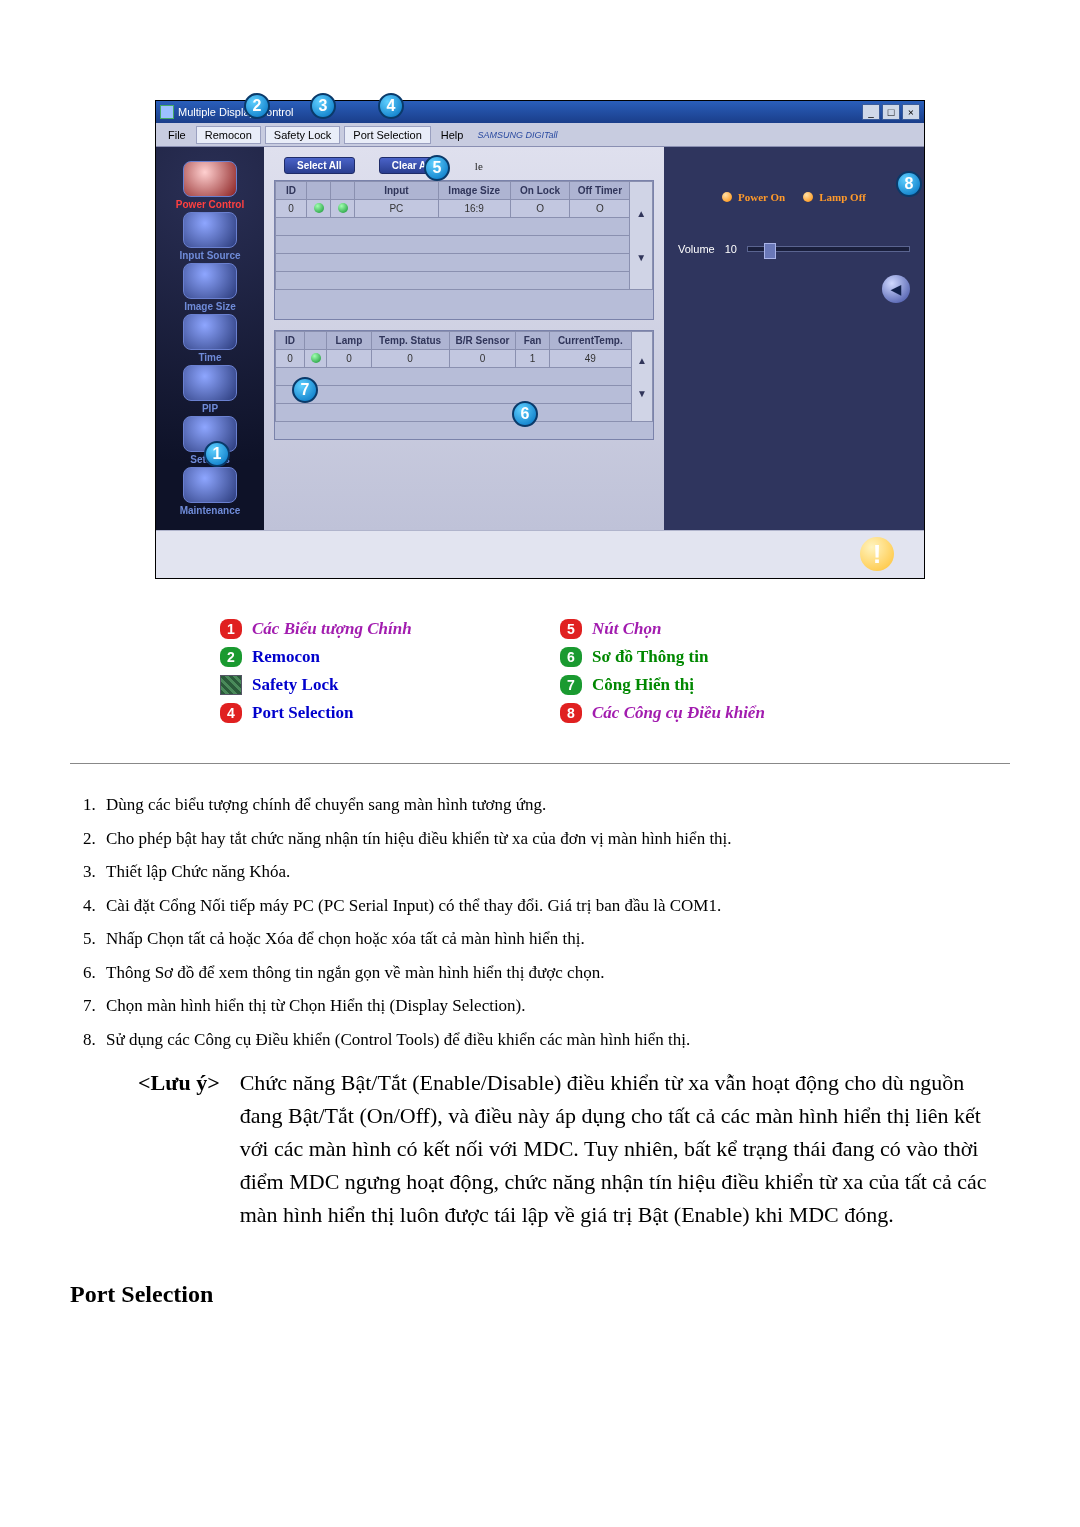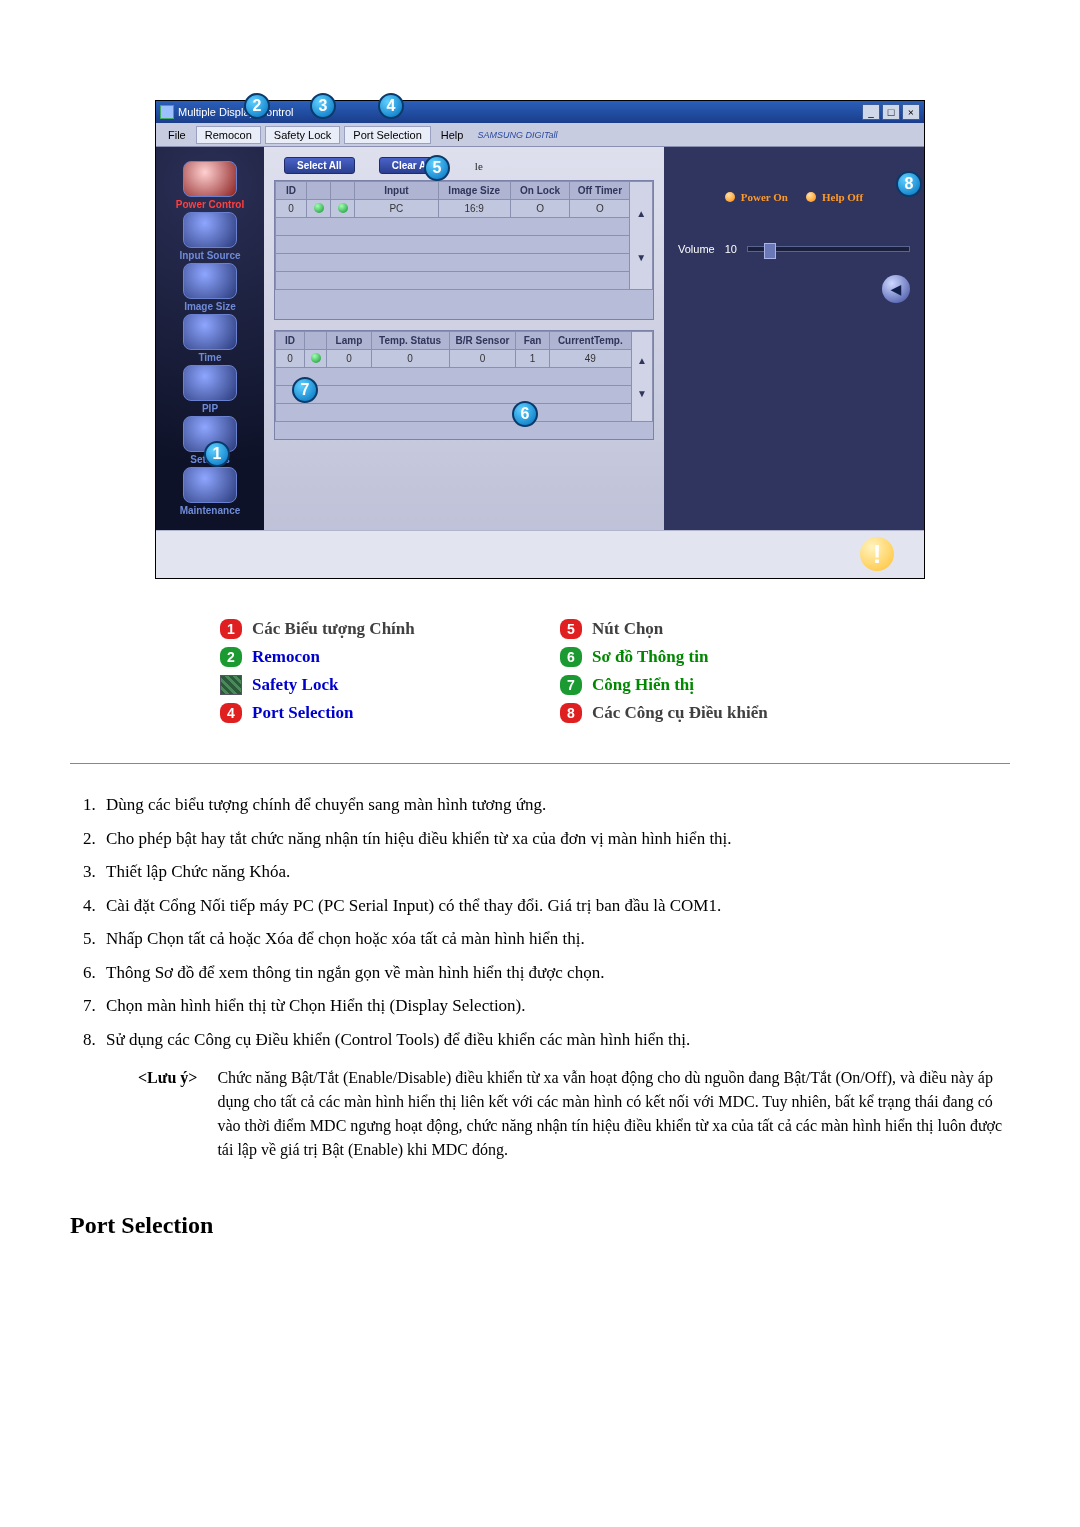--- a/index.html
+++ b/index.html
@@ -212,38 +212,38 @@
     width: 22px; height: 20px; border-radius: 8px;
     color: #fff; font: bold 14px Arial; text-align: center; line-height: 20px;
   }
   .badge-red   { background: #e02020; }
   .badge-green { background: #1a9a30; }
   .legend-img {
     width: 22px; height: 20px;
     background: repeating-linear-gradient(45deg,#2a5a3a,#2a5a3a 3px,#4a8a5a 3px,#4a8a5a 6px);
     border: 1px solid #556;
   }
-  .legend-text.red   { color: #404040; font-weight: bold; }
+  .legend-text.red   { color: #a21caf; font-weight: bold; font-style: italic; }
   .legend-text.green { color: #008800; font-weight: bold; }
   .legend-text.blue  { color: #0000cc; font-weight: bold; }
 
   hr.sep { border: none; border-top: 1px solid #888; margin: 10px 0 28px 0; }
 
   
   ol.body-list {
     margin-left: 30px;
     font-size: 17px;
     line-height: 1.5;
   }
   ol.body-list li { margin-bottom: 8px; padding-left: 6px; }
   .note-block {
     margin: 14px 0 0 68px;
     display: flex;
     gap: 20px;
-    font-size: 16px;
+    font-size: 22px;
     line-height: 1.5;
   }
   .note-label { font-weight: bold; white-space: nowrap; }
 
   h2.section {
     margin-top: 50px;
     font-family: "Times New Roman", serif;
     font-size: 24px;
     font-weight: bold;
   }
@@ -398,21 +398,21 @@
     </div>
 
     <div class="ctrl-panel">
       <div class="pow-btns">
         <div class="pow-btn">
           <span class="pow-dot"></span>
           <span>Power On</span>
         </div>
         <div class="pow-btn">
           <span class="pow-dot"></span>
-          <span>Help Off</span>
+          <span>Lamp Off</span>
         </div>
       </div>
       <div class="vol-row">
         <span>Volume</span>
         <span>10</span>
         <div class="vol-bar"></div>
       </div>
       <div class="mute">
         <span>◀</span>
       </div>

